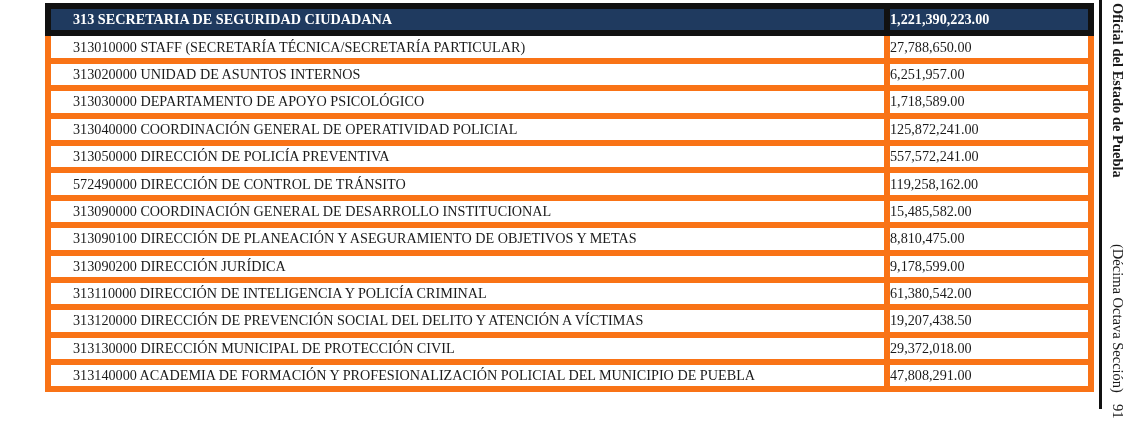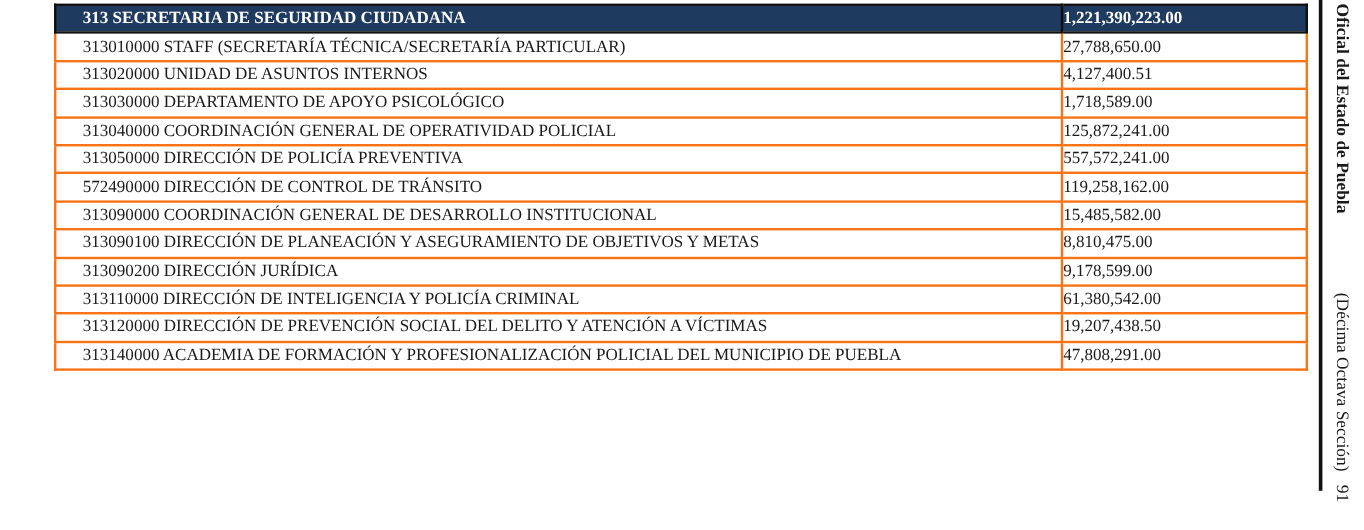--- a/index.html
+++ b/index.html
@@ -17,21 +17,21 @@
     }
     .budget-table {
       position: absolute;
       left: 45px;
       top: 3px;
       width: 1043px;
       border-collapse: collapse;
       table-layout: fixed;
     }
     .budget-table td {
-      border: 2px solid #f97316;
+      border: 6px solid #f97316;
       height: 21.4px;
       padding: 0 2px 0 22px;
       font-size: 14.2px;
       line-height: 21px;
       white-space: nowrap;
       overflow: hidden;
       vertical-align: middle;
     }
     .budget-table td.amount {
       padding: 0 1px 0 0;
@@ -85,21 +85,21 @@
     <tr class="header-row">
       <td>313 SECRETARIA DE SEGURIDAD CIUDADANA</td>
       <td class="amount">1,221,390,223.00</td>
     </tr>
     <tr>
       <td>313010000 STAFF (SECRETARÍA TÉCNICA/SECRETARÍA PARTICULAR)</td>
       <td class="amount">27,788,650.00</td>
     </tr>
     <tr>
       <td>313020000 UNIDAD DE ASUNTOS INTERNOS</td>
-      <td class="amount">4,127,400.51</td>
+      <td class="amount">6,251,957.00</td>
     </tr>
     <tr>
       <td>313030000 DEPARTAMENTO DE APOYO PSICOLÓGICO</td>
       <td class="amount">1,718,589.00</td>
     </tr>
     <tr>
       <td>313040000 COORDINACIÓN GENERAL DE OPERATIVIDAD POLICIAL</td>
       <td class="amount">125,872,241.00</td>
     </tr>
     <tr>
@@ -124,20 +124,24 @@
     </tr>
     <tr>
       <td>313110000 DIRECCIÓN DE INTELIGENCIA Y POLICÍA CRIMINAL</td>
       <td class="amount">61,380,542.00</td>
     </tr>
     <tr>
       <td>313120000 DIRECCIÓN DE PREVENCIÓN SOCIAL DEL DELITO Y ATENCIÓN A VÍCTIMAS</td>
       <td class="amount">19,207,438.50</td>
     </tr>
     <tr>
+      <td>313130000 DIRECCIÓN MUNICIPAL DE PROTECCIÓN CIVIL</td>
+      <td class="amount">29,372,018.00</td>
+    </tr>
+    <tr>
       <td>313140000 ACADEMIA DE FORMACIÓN Y PROFESIONALIZACIÓN POLICIAL DEL MUNICIPIO DE PUEBLA</td>
       <td class="amount">47,808,291.00</td>
     </tr>
   </tbody>
 </table>
 
 <div class="side-bar"></div>
 <div class="side-text">
   <div class="rot side-title">Oficial del Estado de Puebla</div>
   <div class="rot side-section">(Décima Octava Sección)</div>

